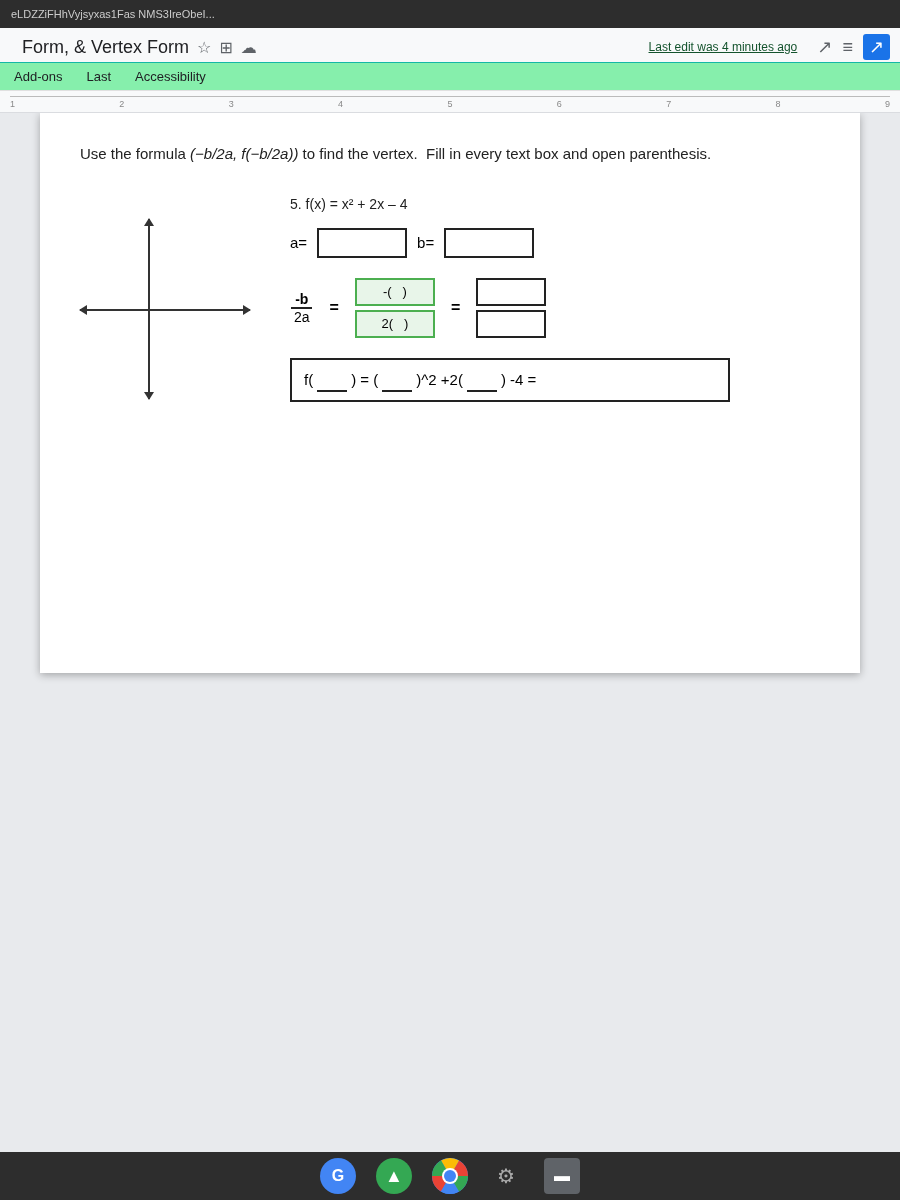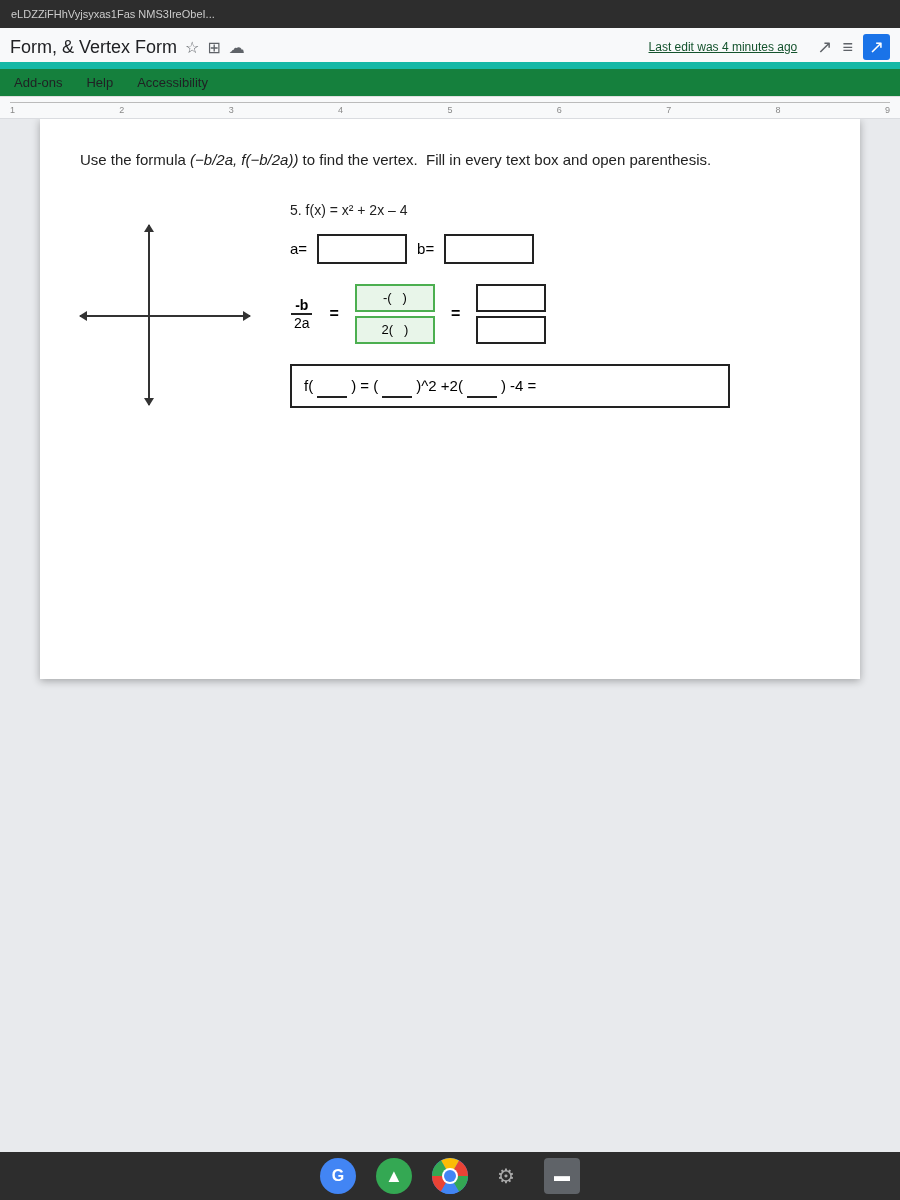--- a/index.html
+++ b/index.html
@@ -30,25 +30,25 @@
     .slides-app {
       background: #f1f3f4;
       flex: 1;
       display: flex;
       flex-direction: column;
     }
 
     
     .title-bar {
       background: #f8f9fa;
-      padding: 6px 10px 2px 10px;
+      padding: 6px 10px 2px 22px;
       display: flex;
       align-items: center;
       gap: 8px;
-      border-bottom: 7px solid #14b8a6;
+      border-bottom: 1px solid #14b8a6;
     }
 
     .title-text {
       font-size: 18px;
       color: #202124;
       font-weight: 400;
     }
 
     .title-icons {
       display: flex;
@@ -72,21 +72,21 @@
 
     .top-right-icons {
       display: flex;
       align-items: center;
       gap: 10px;
       margin-left: 12px;
     }
 
     
     .menu-bar {
-      background: #15803d;
+      background: #86efac;
       padding: 2px 10px;
       display: flex;
       align-items: center;
       gap: 16px;
       border-bottom: 1px solid #e0e0e0;
       font-size: 13px;
       color: #202124;
     }
 
     .menu-item {
@@ -451,21 +451,21 @@
     <span class="last-edit">Last edit was 4 minutes ago</span>
     <div class="top-right-icons">
       <span style="font-size:18px;color:#5f6368;">↗</span>
       <span style="font-size:18px;color:#5f6368;">≡</span>
       <span style="font-size:18px;color:#fff;background:#1a73e8;padding:2px 6px;border-radius:3px;cursor:pointer;">↗</span>
     </div>
   </div>
 
   <div class="menu-bar">
     <span class="menu-item">Add-ons</span>
-    <span class="menu-item">Help</span>
+    <span class="menu-item">Last</span>
     <span class="menu-item">Accessibility</span>
   </div>
 
 
   <div class="ruler">
     <div class="ruler-inner">
       <div class="ruler-marks">
         <span>1</span>
         <span>2</span>
         <span>3</span>

